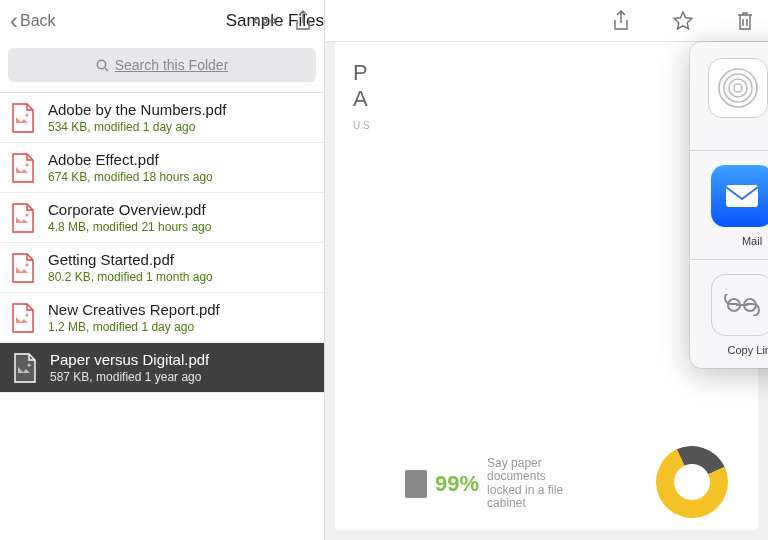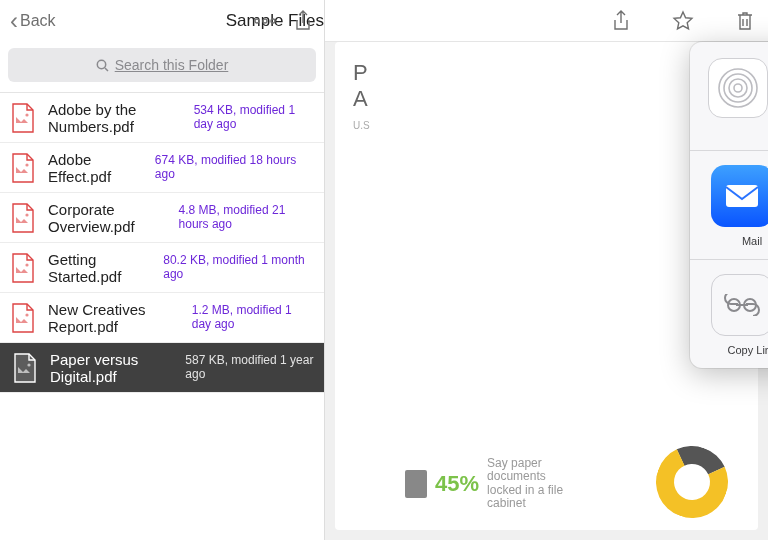--- a/index.html
+++ b/index.html
@@ -12,24 +12,24 @@
   .sb-title { position: absolute; left: 0; right: 0; text-align: right; font-size: 17px; font-weight: 500; color: #222; pointer-events: none; }
   .sb-actions { position: absolute; right: 8px; display: flex; gap: 12px; align-items: center; }
   .icon-btn { width: 26px; height: 26px; display: flex; align-items: center; justify-content: center; color: #6f6f6f; }
   .search-wrap { padding: 6px 8px 10px; border-bottom: 1px solid #e4e4e4; }
   .search-field { display: flex; align-items: center; justify-content: center; background: #e8e8ea; border-radius: 6px; height: 34px; color: #8a8a8e; font-size: 14px; gap: 6px; text-decoration: underline; }
   .file-list { flex: 1; overflow: auto; }
   .row { display: flex; align-items: center; min-height: 50px; padding: 6px 10px; border-bottom: 1px solid #ececec; }
   .row.selected { background: #404040; color: #fff; padding-left: 12px; }
   .row.selected .row-sub { color: rgba(255,255,255,0.85); }
   .doc-icon { width: 26px; height: 32px; margin-right: 12px; flex-shrink: 0; }
-  .row-text { display: flex; flex-direction: row; justify-content: space-between; }
+  .row-text { display: flex; flex-direction: column; justify-content: space-between; }
   .row-title { font-size: 15px; color: #222; }
   .row.selected .row-title { color: #fff; }
-  .row-sub { font-size: 12px; color: #6d28d9; margin-top: 2px; }
+  .row-sub { font-size: 12px; color: #4d7c0f; margin-top: 2px; }
 
   .main { flex: 1; position: relative; background: #f0f0f0; }
   .main-toolbar { height: 42px; background: #fff; border-bottom: 1px solid #e5e5e5; display: flex; align-items: center; justify-content: flex-end; padding: 0 10px; gap: 36px; }
   .main-toolbar .icon-btn { color: #6f6f6f; }
   .doc-preview { position: absolute; inset: 42px 10px 10px 10px; background: #fff; border-radius: 4px; padding: 18px; overflow: hidden; }
   .doc-preview .pv-title { font-size: 22px; color: #666; }
   .doc-preview .pv-sub { font-size: 10px; color: #aaa; margin-top: 8px; }
   .pv-stat { position: absolute; left: 70px; bottom: 20px; display:flex; align-items:center; gap:8px;}
   .pv-stat .cab { width:22px; height:28px; background:#888; border-radius:2px; position:relative;}
   .pv-stat .pct { font-size:22px; color:#7cc24a; font-weight:600;}
@@ -178,21 +178,21 @@
           </svg>
       </div>
     </div>
 
     <div class="doc-preview">
       <div class="pv-title">P</div>
       <div class="pv-title">A</div>
       <div class="pv-sub">U.S</div>
       <div class="pv-stat">
         <div class="cab"></div>
-        <div class="pct">45%</div>
+        <div class="pct">99%</div>
         <div class="dsc">Say paper documents locked in a file cabinet</div>
       </div>
       <div class="donut"></div>
     </div>
 
     <div class="share-sheet">
 
       <div class="airdrop-section">
         <div class="airdrop-icon">
           <svg width="44" height="44" viewBox="0 0 44 44" fill="none" stroke="#bcbcc1" stroke-width="1.6">

